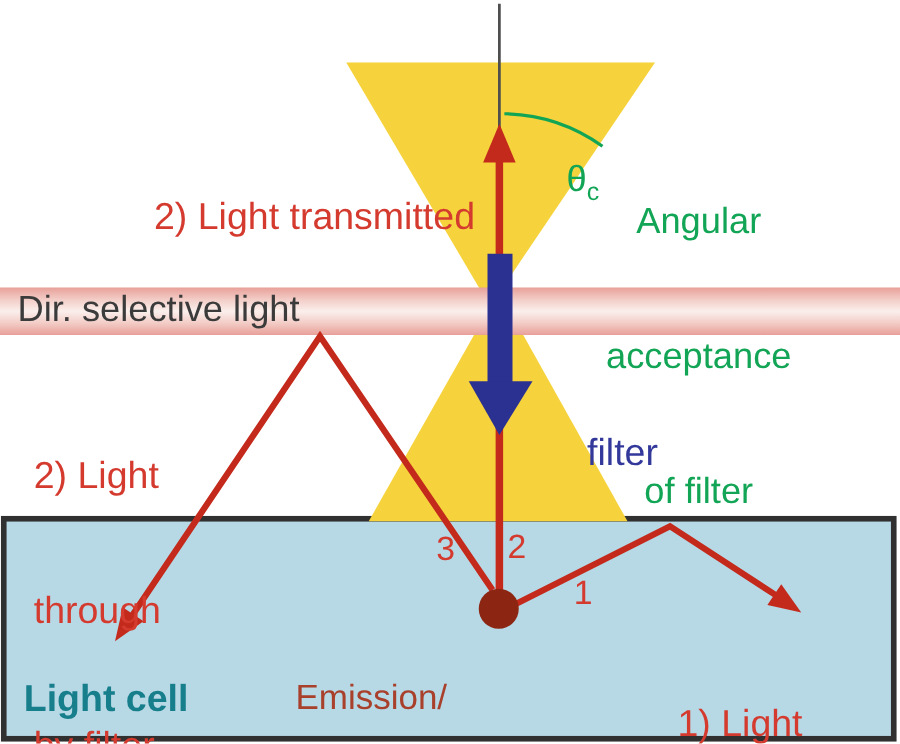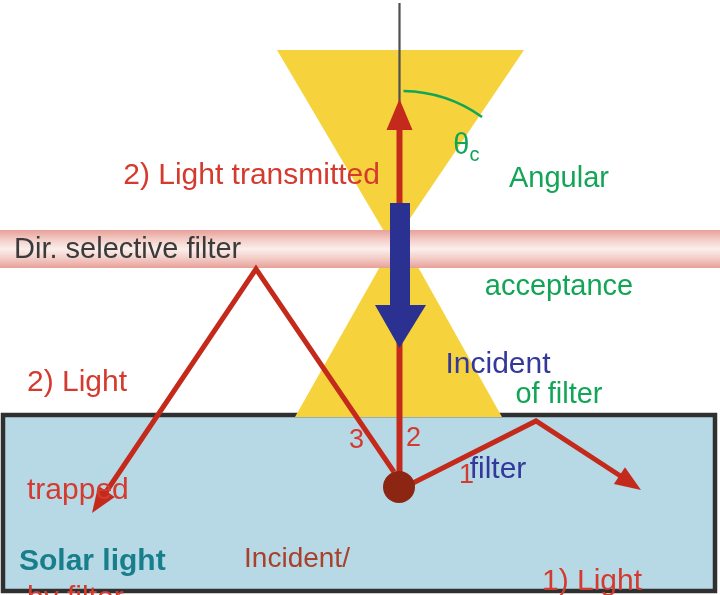--- a/index.html
+++ b/index.html
@@ -83,42 +83,41 @@
   <div class="lbl big green-text center" style="left:459px;top:87px;width:200px;line-height:36px;font-size:29px;">
     <div>Angular</div>
     <div>acceptance</div>
     <div>of filter</div>
   </div>
 
   <div class="lbl theta green-text" style="left:421px;top:101px;">
     <span>θ</span><sub>c</sub>
   </div>
 
-  <div class="lbl filter-text" style="left:14px;top:233px;font-size:29px;line-height:30px;">Dir. selective filter</div>
+  <div class="lbl filter-text" style="left:14px;top:233px;font-size:29px;line-height:30px;">Dir. selective light</div>
 
   <div class="lbl big blue-text center" style="left:428px;top:275px;width:140px;">
-    <div>Incident</div>
     <div>filter</div>
   </div>
 
   <div class="lbl big red-text" style="left:27px;top:291px;line-height:36px;">
     <div>2) Light</div>
-    <div>trapped</div>
+    <div>through</div>
     <div>by filter</div>
   </div>
 
   <div class="lbl num red-text" style="left:349px;top:426px;">3</div>
   <div class="lbl num red-text" style="left:406px;top:424px;">2</div>
   <div class="lbl num red-text" style="left:459px;top:461px;">1</div>
 
   <div class="lbl emis-text center" style="left:212px;top:465px;width:170px;font-size:28px;line-height:37px;">
-    <div>Incident/</div>
+    <div>Emission/</div>
     
   </div>
 
-  <div class="lbl big teal-text" style="left:19px;top:542px;">Solar light</div>
+  <div class="lbl big teal-text" style="left:19px;top:542px;">Light cell</div>
 
   <div class="lbl big red-text center" style="left:478px;top:492px;width:228px;">
     <div>1) Light</div>
     
   </div>
 
 </div>
 
 </body></html>

